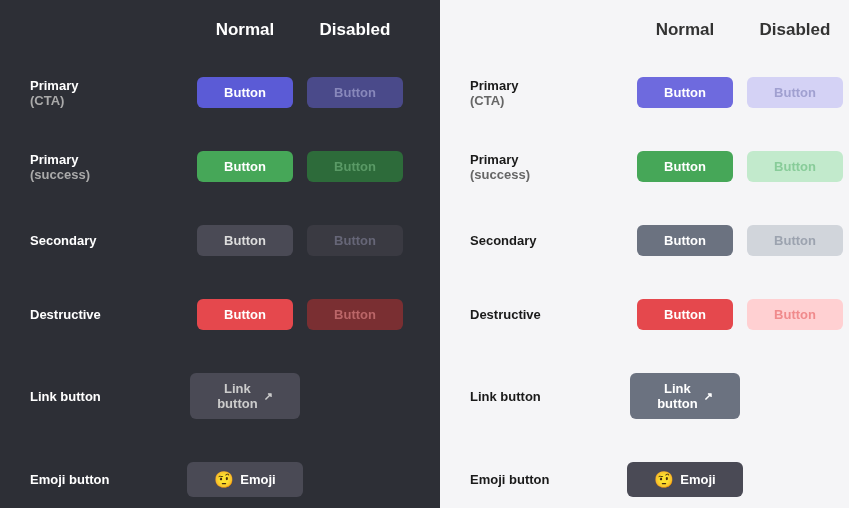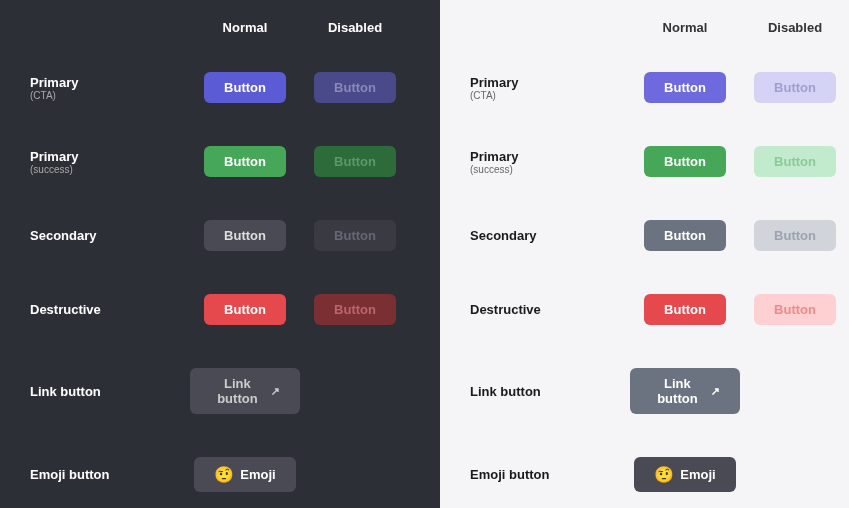--- a/index.html
+++ b/index.html
@@ -34,21 +34,21 @@
     .header-row {
       display: flex;
       align-items: center;
       margin-bottom: 10px;
       padding-left: 160px;
     }
 
     .col-header {
       width: 110px;
       text-align: center;
-      font-size: 13px;
+      font-size: 17px;
       font-weight: 600;
     }
 
     .panel.dark .col-header {
       color: #ffffff;
     }
 
     .panel.light .col-header {
       color: #333333;
     }
@@ -68,41 +68,41 @@
 
     .panel.dark .row-label {
       color: #ffffff;
     }
 
     .panel.light .row-label {
       color: #1a1a1a;
     }
 
     .row-label .sub-label {
-      font-weight: 400;
-      font-size: 10px;
+      font-weight: 700;
+      font-size: 13px;
       display: block;
     }
 
     .panel.dark .row-label .sub-label {
       color: #aaaaaa;
     }
 
     .panel.light .row-label .sub-label {
       color: #666666;
     }
 
     .btn-cell {
       width: 110px;
       display: flex;
       justify-content: center;
     }
 
     .btn {
-      padding: 8px 20px;
+      padding: 8px 27px;
       border: none;
       border-radius: 6px;
       font-size: 13px;
       font-weight: 600;
       cursor: pointer;
       display: inline-flex;
       align-items: center;
       gap: 6px;
     }
 

